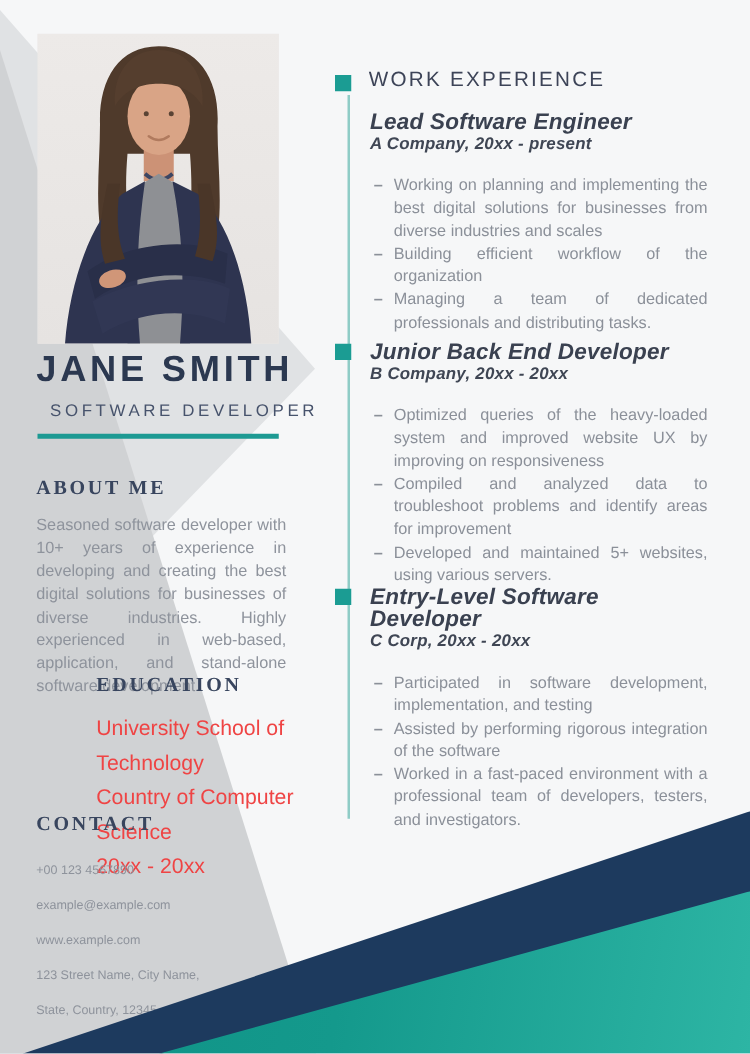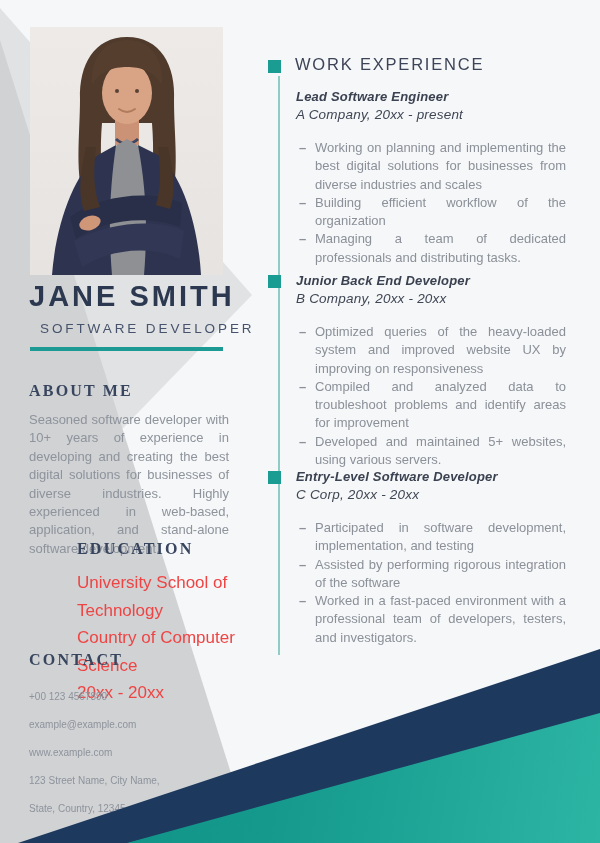--- a/index.html
+++ b/index.html
@@ -85,25 +85,25 @@
     background:#8fccc6;
   }
   .job{
     position:absolute;left:296px;width:272px;
   }
   .job1{top:88px;}
   .job2{top:272px;}
   .job3{top:468px;}
   .job .marker{left:-28px;top:3px;}
   .job-title{
-    margin:0;font-size:13px;font-weight:700;font-style:italic;
+    margin:0;font-size:18px;font-weight:700;font-style:italic;
     color:#3a4150;line-height:18px;letter-spacing:0.2px;
   }
   .job-company{
-    margin:0;font-size:13.5px;font-weight:400;font-style:italic;
+    margin:0;font-size:13.5px;font-weight:700;font-style:italic;
     color:#3f4654;line-height:18px;letter-spacing:0.2px;
   }
   .bullets{
     list-style:none;margin:15px 0 0 0;padding:0;width:270px;
   }
   .bullets li{
     position:relative;padding-left:19px;
     font-size:13px;color:#8b9099;line-height:18.3px;
     text-align:justify;
   }

